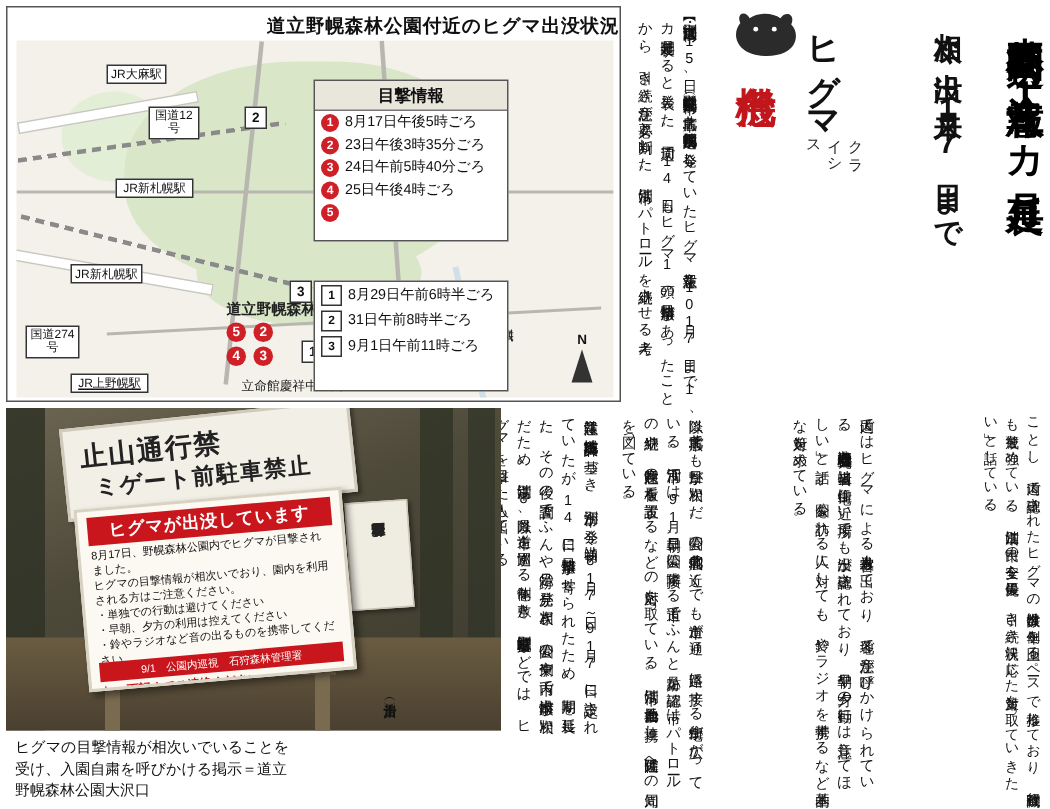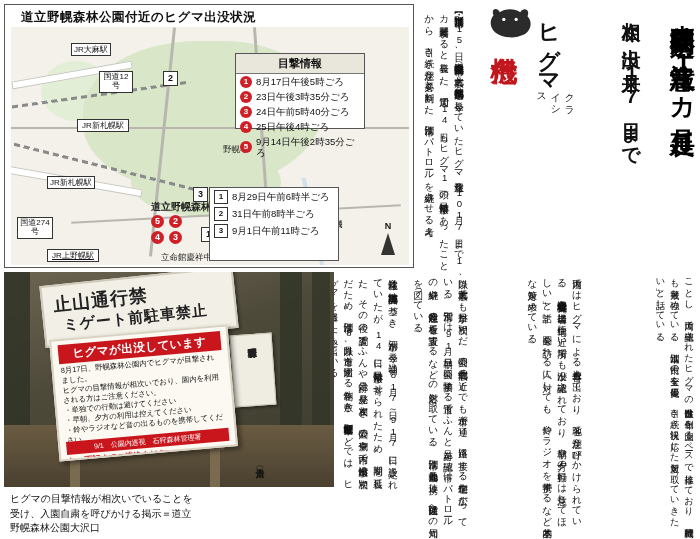--- a/index.html
+++ b/index.html
@@ -49,21 +49,21 @@
     writing-mode:vertical-rl;text-orientation:upright;
     font-size:10px;letter-spacing:1px;color:#222;
   }
 
   
   .map-panel{
     position:absolute;left:4px;top:4px;width:410px;height:264px;
     border:1px solid #555;background:#fff;box-sizing:border-box;
   }
   .map-title{
-    position:absolute;left:16px;top:4px;width:100%;text-align:left;
+    position:absolute;left:0;top:4px;width:100%;text-align:right;
     font-size:12.5px;font-weight:bold;letter-spacing:0.5px;font-family:Liberation Mono, monospace;
   }
   .map-canvas{
     position:absolute;left:6px;top:22px;width:398px;height:238px;
     background:#f3f1ea;overflow:hidden;
   }
   .greenblob{
     position:absolute;background:#d9e6c8;border-radius:48% 42% 55% 45%;
   }
   .g1{left:72px;top:14px;width:240px;height:150px;}
@@ -128,21 +128,21 @@
   .legend-row .dot{
     flex:0 0 auto;width:12px;height:12px;border-radius:50%;
     background:#cf2027;color:#fff;font-size:8px;font-weight:bold;
     text-align:center;line-height:12px;
   }
   .legend-row .sq{
     flex:0 0 auto;width:12px;height:12px;
     background:#fff;border:1px solid #333;color:#111;font-size:8px;
     font-weight:bold;text-align:center;line-height:11px;
   }
-  .lg-sight{left:198px;top:26px;width:130px;height:76px;margin-left:26px;}
+  .lg-sight{left:198px;top:26px;width:130px;height:108px;}
   .lg-track{left:198px;top:160px;width:130px;height:74px;}
 
   
   .vcol{
     position:absolute;
     writing-mode:vertical-rl;text-orientation:upright;
     font-size:9.6px;line-height:1.55;letter-spacing:0.2px;
     color:#111;text-align:justify;
   }
   .vcol.small{font-size:9.2px;}
@@ -295,21 +295,20 @@
         <div class="legend-row">
           <span class="dot">3</span>
           <span>24日午前5時40分ごろ</span>
         </div>
         <div class="legend-row">
           <span class="dot">4</span>
           <span>25日午後4時ごろ</span>
         </div>
         <div class="legend-row">
           <span class="dot">5</span>
-          <span>9月14日午後2時35分ごろ</span>
         </div>
       </div>
 
       <div class="legend lg-track">
         <div class="legend-row">
           <span class="sq">1</span>
           <span>8月29日午前6時半ごろ</span>
         </div>
         <div class="legend-row">
           <span class="sq">2</span>

